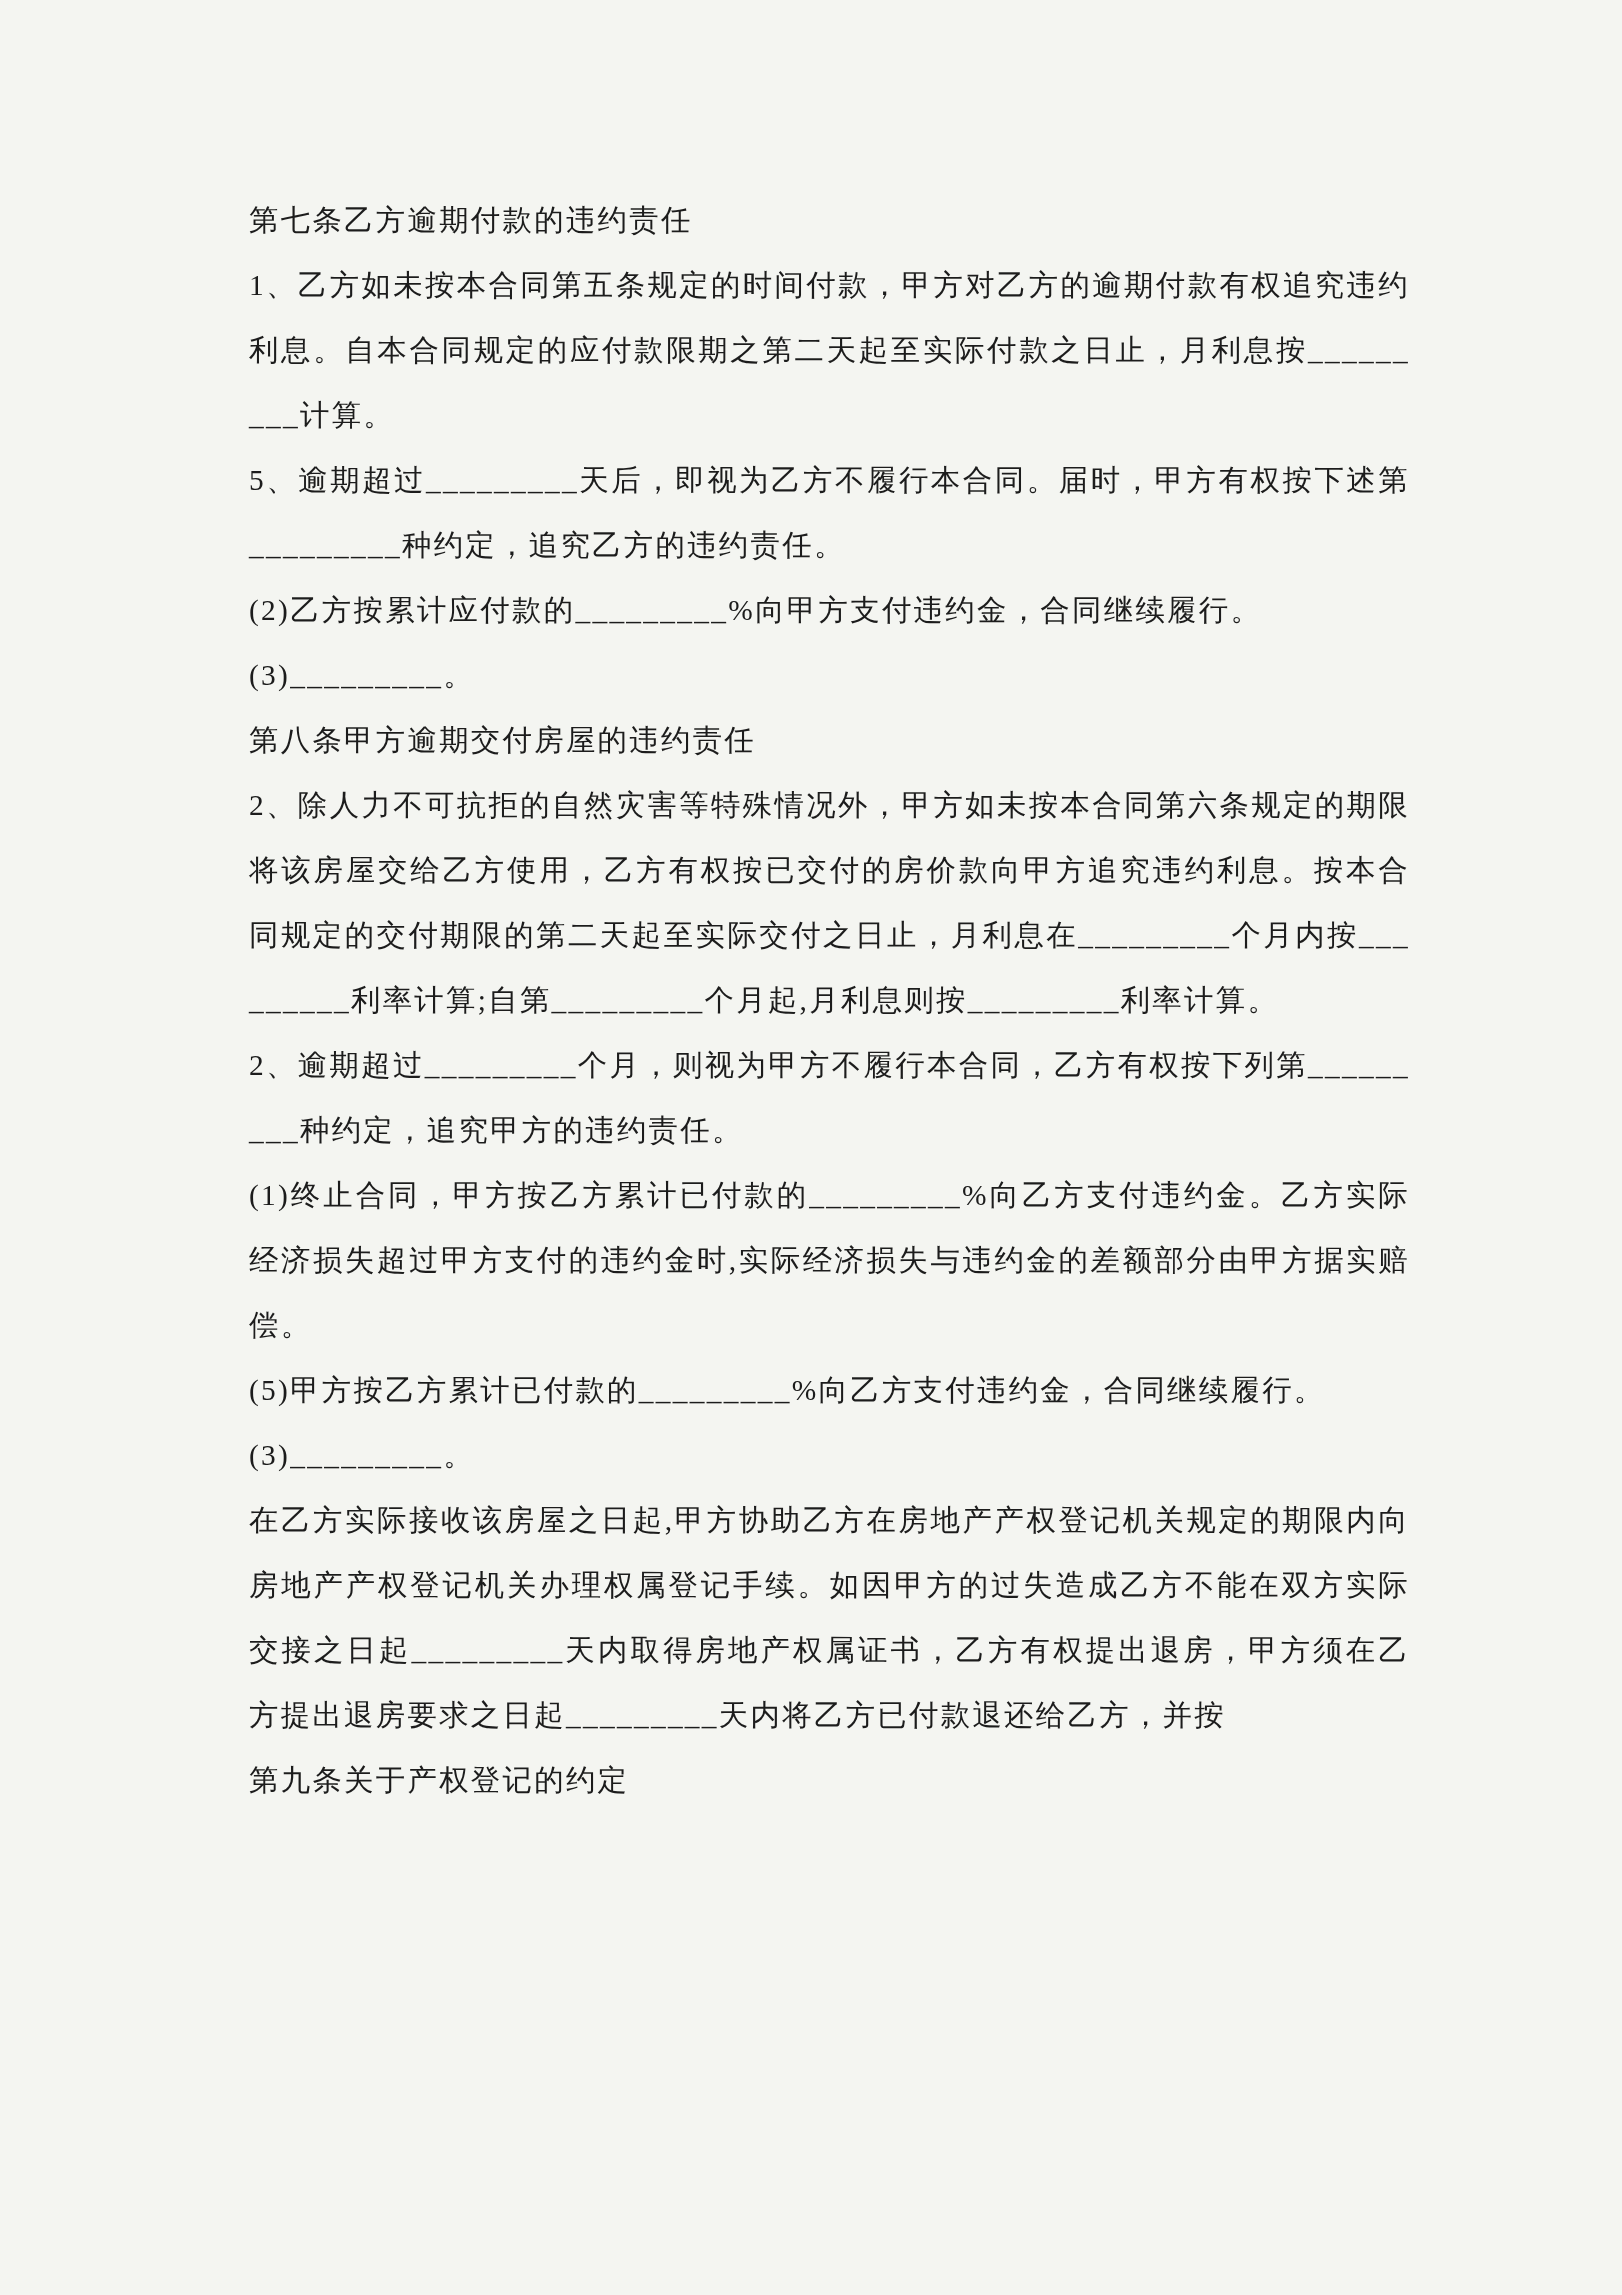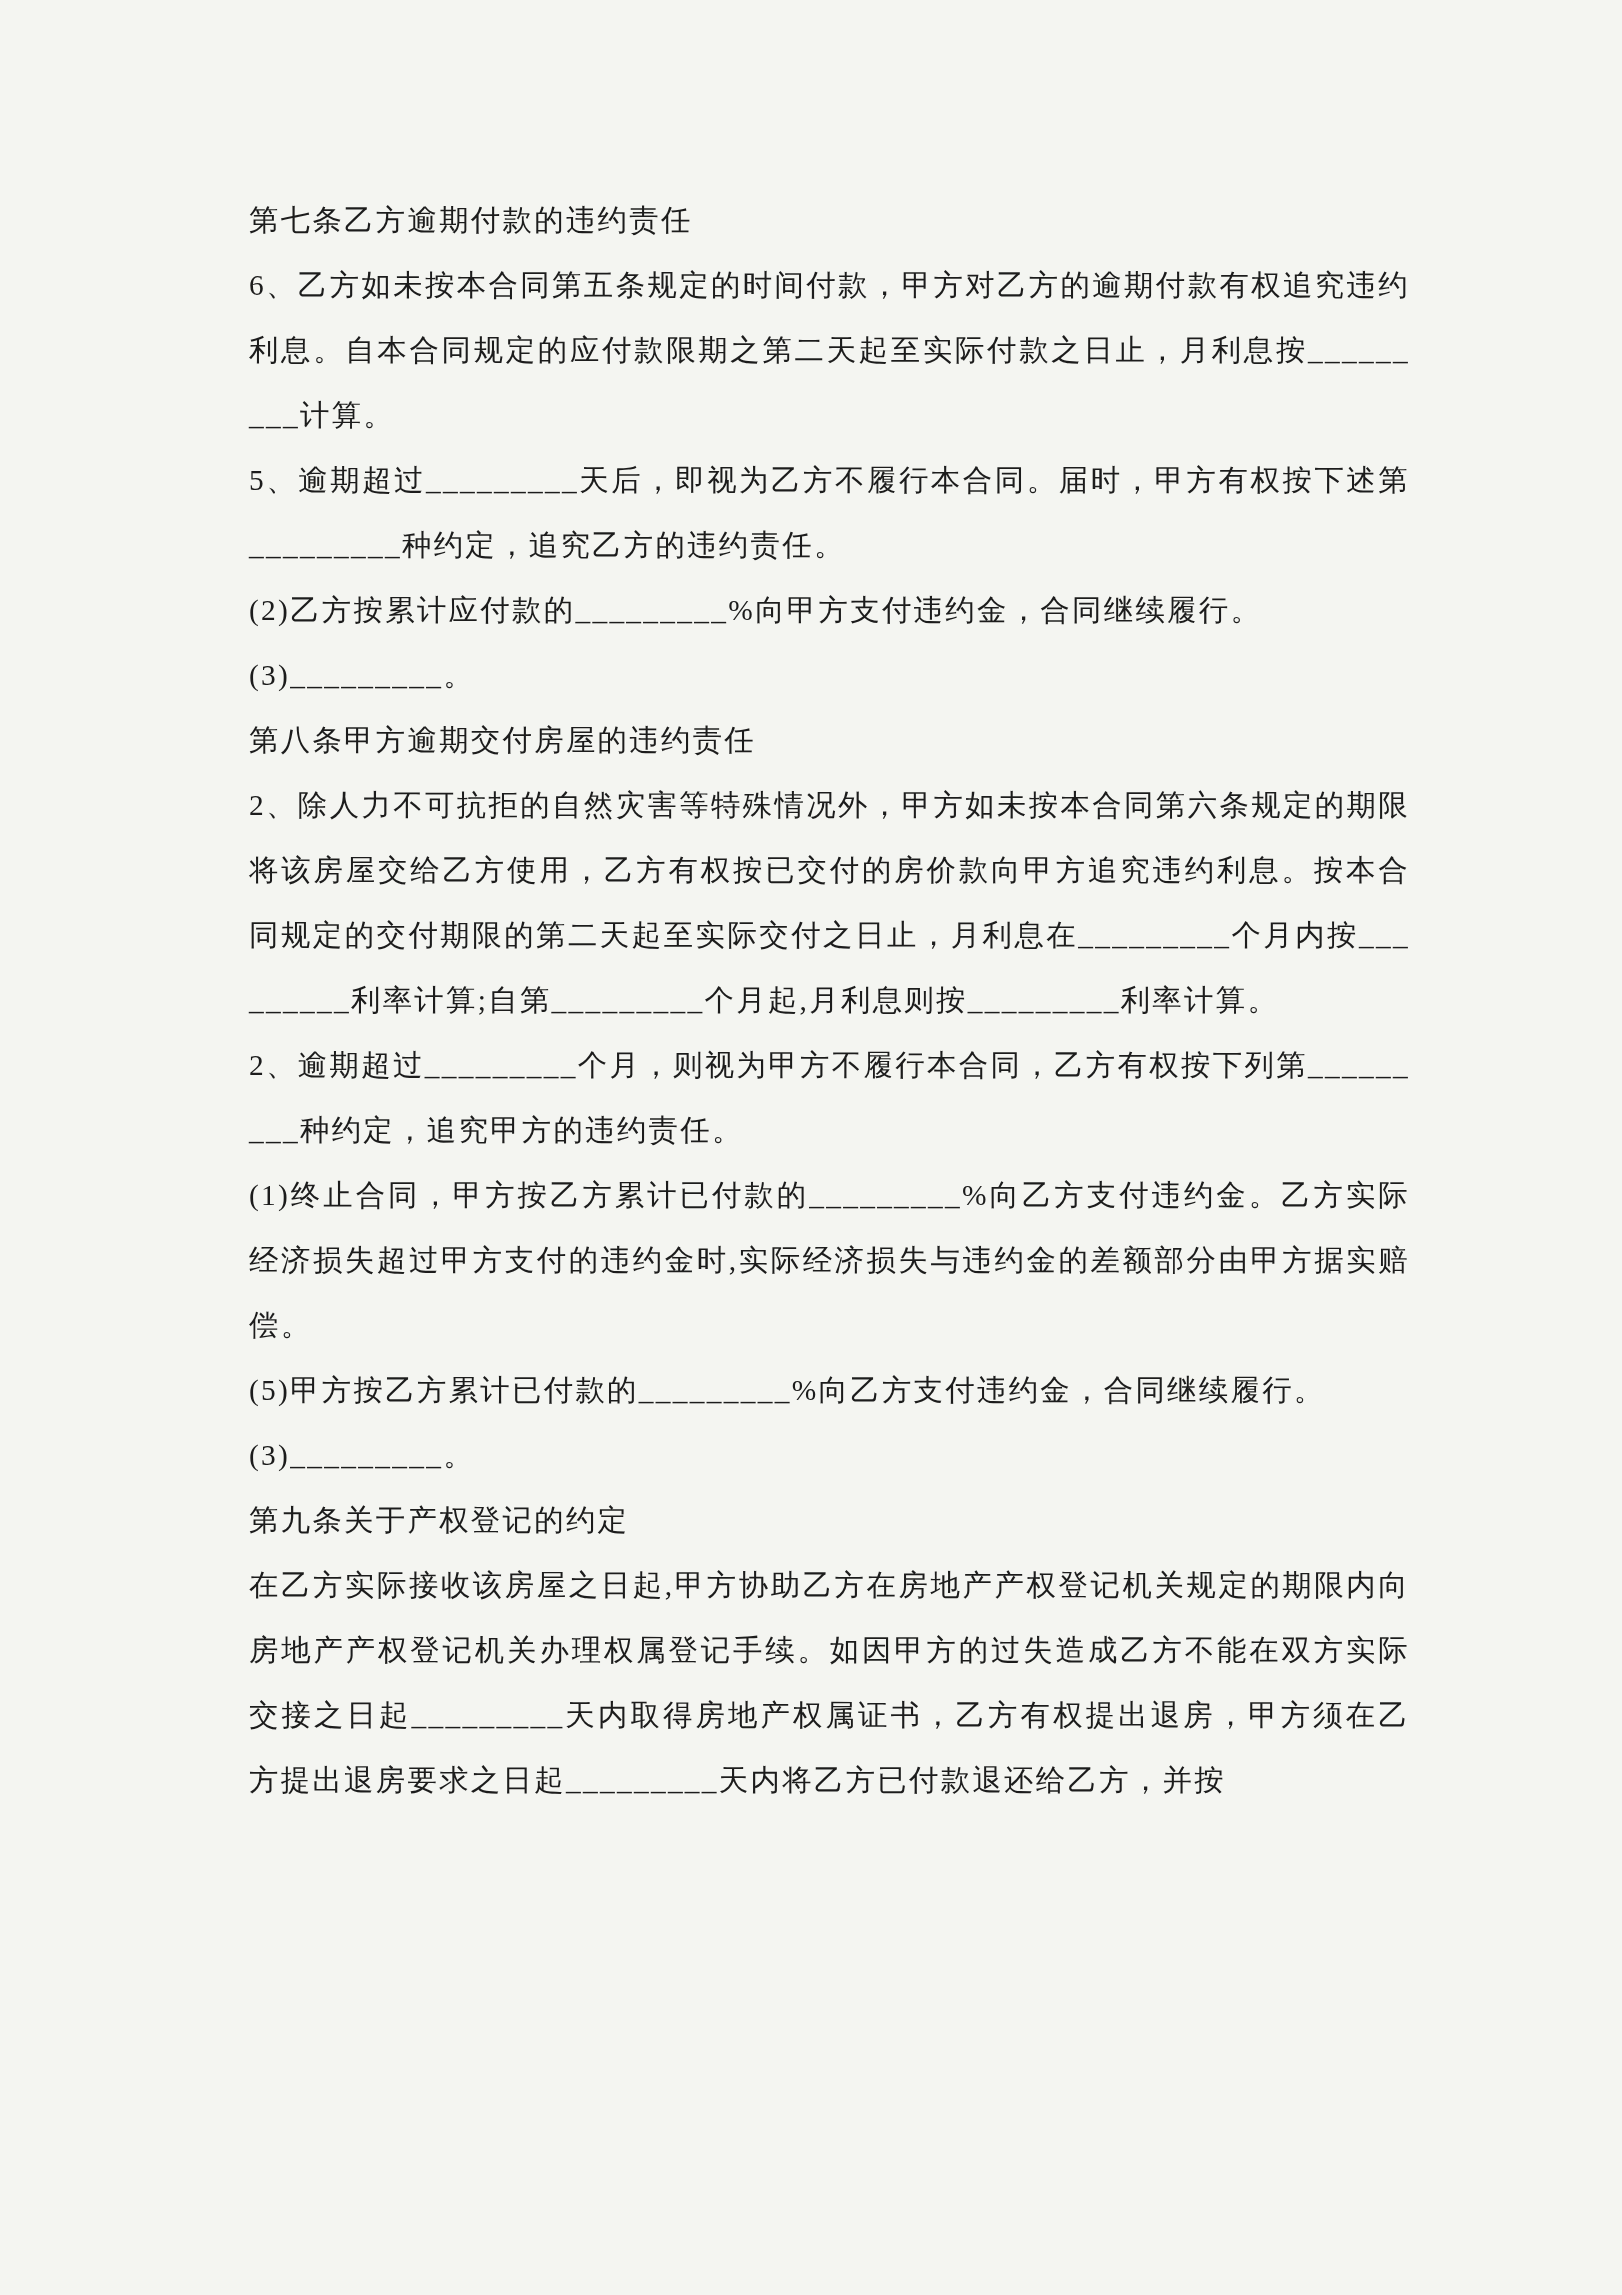--- a/index.html
+++ b/index.html
@@ -31,27 +31,27 @@
     text-justify: inter-ideograph;
     word-break: break-all;
   }
 </style>
 </head>
 <body>
 
 <div class="page">
   <div class="doc">
     <p>第七条乙方逾期付款的违约责任</p>
-    <p>6、乙方如未按本合同第五条规定的时间付款，甲方对乙方的逾期付款有权追究违约利息。自本合同规定的应付款限期之第二天起至实际付款之日止，月利息按_________计算。</p>
+    <p>1、乙方如未按本合同第五条规定的时间付款，甲方对乙方的逾期付款有权追究违约利息。自本合同规定的应付款限期之第二天起至实际付款之日止，月利息按_________计算。</p>
     <p>5、逾期超过_________天后，即视为乙方不履行本合同。届时，甲方有权按下述第_________种约定，追究乙方的违约责任。</p>
     <p>(2)乙方按累计应付款的_________%向甲方支付违约金，合同继续履行。</p>
     <p>(3)_________。</p>
     <p>第八条甲方逾期交付房屋的违约责任</p>
     <p>2、除人力不可抗拒的自然灾害等特殊情况外，甲方如未按本合同第六条规定的期限将该房屋交给乙方使用，乙方有权按已交付的房价款向甲方追究违约利息。按本合同规定的交付期限的第二天起至实际交付之日止，月利息在_________个月内按_________利率计算;自第_________个月起,月利息则按_________利率计算。</p>
     <p>2、逾期超过_________个月，则视为甲方不履行本合同，乙方有权按下列第_________种约定，追究甲方的违约责任。</p>
     <p>(1)终止合同，甲方按乙方累计已付款的_________%向乙方支付违约金。乙方实际经济损失超过甲方支付的违约金时,实际经济损失与违约金的差额部分由甲方据实赔偿。</p>
     <p>(5)甲方按乙方累计已付款的_________%向乙方支付违约金，合同继续履行。</p>
     <p>(3)_________。</p>
+    <p>在乙方实际接收该房屋之日起,甲方协助乙方在房地产产权登记机关规定的期限内向房地产产权登记机关办理权属登记手续。如因甲方的过失造成乙方不能在双方实际交接之日起_________天内取得房地产权属证书，乙方有权提出退房，甲方须在乙方提出退房要求之日起_________天内将乙方已付款退还给乙方，并按</p>
     <p>第九条关于产权登记的约定</p>
-    <p>在乙方实际接收该房屋之日起,甲方协助乙方在房地产产权登记机关规定的期限内向房地产产权登记机关办理权属登记手续。如因甲方的过失造成乙方不能在双方实际交接之日起_________天内取得房地产权属证书，乙方有权提出退房，甲方须在乙方提出退房要求之日起_________天内将乙方已付款退还给乙方，并按</p>
   </div>
 </div>
 
 
 </body></html>

